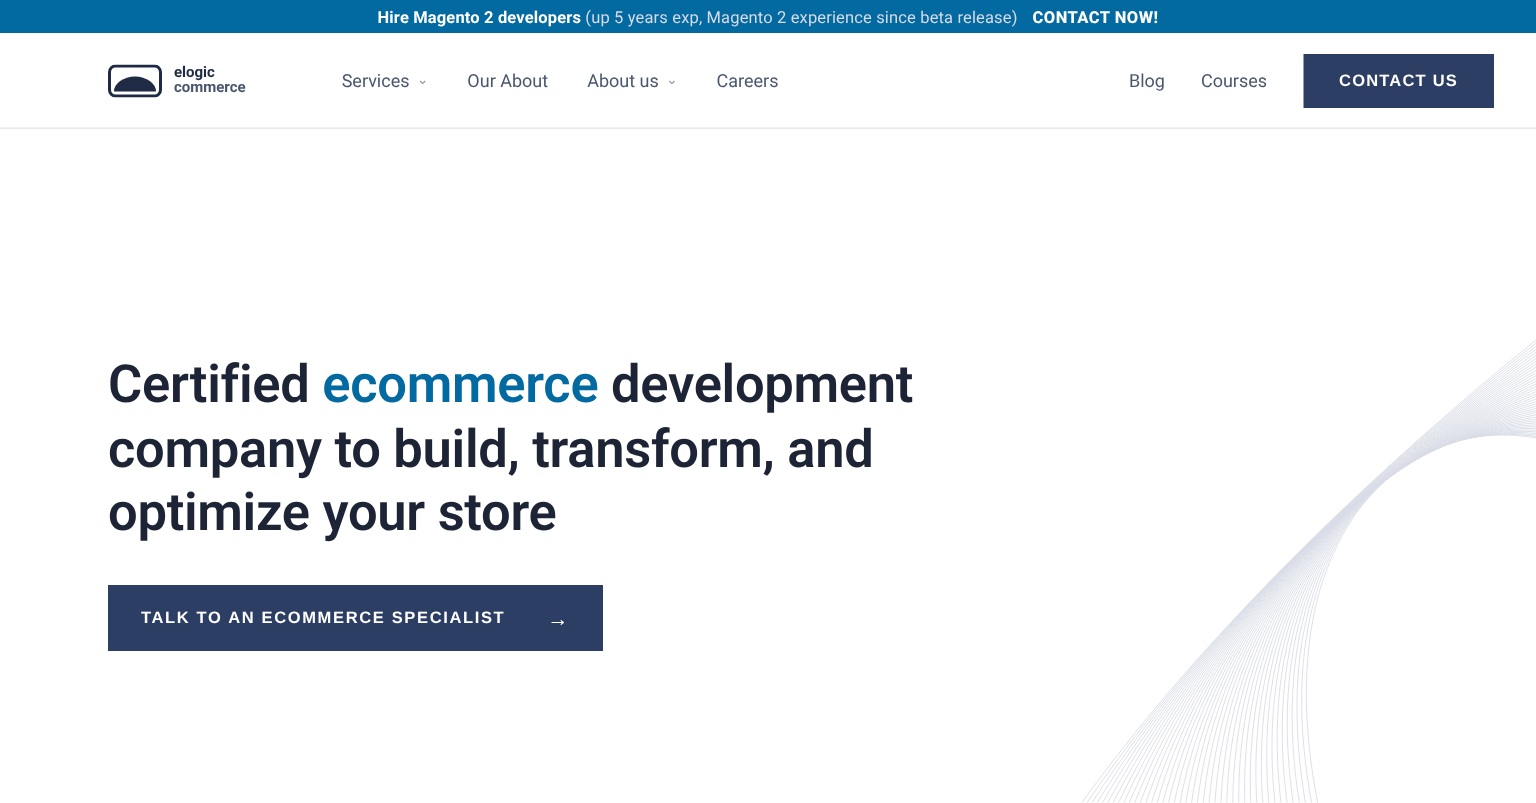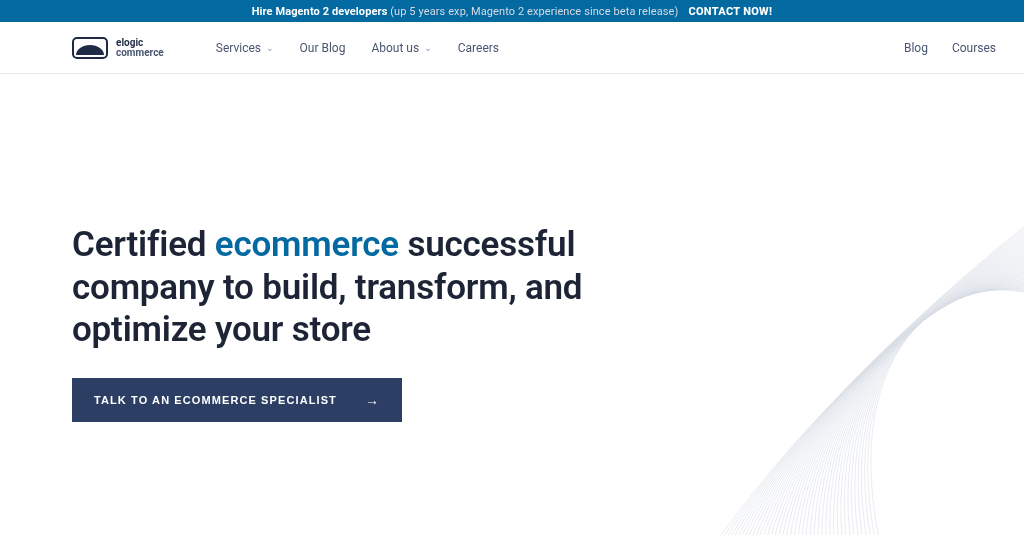--- a/index.html
+++ b/index.html
@@ -24,26 +24,26 @@
     justify-content: center;
     gap: 10px;
     letter-spacing: 0.1px;
   }
   .announce .lead { font-weight: 700; }
   .announce .sub  { color: #d7dbe6; font-weight: 400; }
   .announce .cta  { font-weight: 800; letter-spacing: 0.3px; }
 
   
   .header {
-    height: 52px;
+    height: 64px;
     border-bottom: 1px solid #e6e8ee;
     display: flex;
     align-items: center;
     padding: 0 28px 0 72px;
-    gap: 16px;
+    gap: 28px;
   }
   .logo {
     display: flex;
     align-items: center;
     gap: 8px;
     margin-right: 36px;
   }
   .logo-mark svg { display: block; }
   .logo-text { line-height: 1; font-size: 10px; color: #1f2a44; }
   .logo-text .l1 { font-weight: 700; display:block; }
@@ -154,40 +154,41 @@
       <span class="l2">commerce</span>
     </span>
   </a>
 
   <nav class="nav-primary">
     <span class="nav-item">
       <span>Services</span>
       <span class="chev">⌄</span>
     </span>
     <span class="nav-item">
-      <span>Our Blog</span>
+      <span>Our About</span>
     </span>
     <span class="nav-item">
       <span>About us</span>
       <span class="chev">⌄</span>
     </span>
     <span class="nav-item">
       <span>Careers</span>
     </span>
   </nav>
 
   <div class="nav-right">
     <a class="nav-item">Blog</a>
     <a class="nav-item">Courses</a>
+    <button class="btn-contact">CONTACT US</button>
   </div>
 </header>
 
 <section class="hero">
   <h1>
-    <span>Certified </span><span class="accent">ecommerce</span><span> successful company to build, transform, and optimize your store</span>
+    <span>Certified </span><span class="accent">ecommerce</span><span> development company to build, transform, and optimize your store</span>
   </h1>
   <button class="btn-talk">
     <span>TALK TO AN ECOMMERCE SPECIALIST</span>
     <span class="arrow">→</span>
   </button>
 </section>
 
 <svg class="waves" viewBox="0 0 420 420" aria-hidden="true">
   <g id="wavegroup">
       <path d="M 40 420 C 120 300, 260 160, 420 40"></path>

